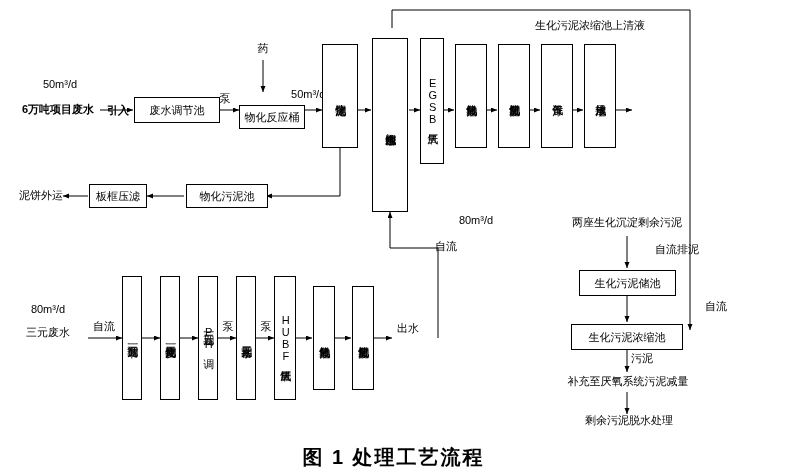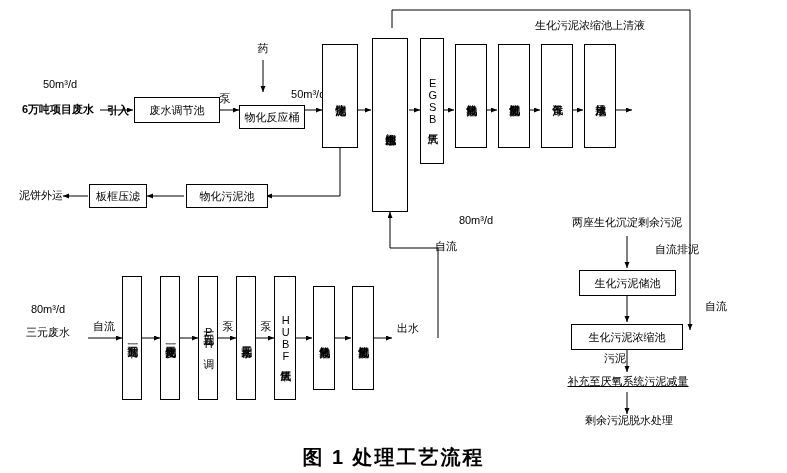--- a/index.html
+++ b/index.html
@@ -143,19 +143,19 @@
   <div class="node vnode" style="left:274px;top:276px;width:22px;height:124px;">HUBF厌氧罐</div>
   <div class="node vnode" style="left:313px;top:286px;width:22px;height:104px;">接触氧化池</div>
   <div class="node vnode" style="left:352px;top:286px;width:22px;height:104px;">接触氧化沉淀</div>
   <div class="lbl" style="left:392px;top:322px;width:32px;text-align:center;">出水</div>
 
   <div class="lbl" style="left:549px;top:216px;width:156px;">两座生化沉淀剩余污泥</div>
   <div class="lbl" style="left:631px;top:243px;width:62px;text-align:left;margin-left:24px;">自流排泥</div>
   <div class="node" style="left:579px;top:270px;width:97px;height:26px;">生化污泥储池</div>
   <div class="lbl" style="left:700px;top:300px;width:32px;">自流</div>
   <div class="node" style="left:571px;top:324px;width:112px;height:26px;">生化污泥浓缩池</div>
-  <div class="lbl" style="left:604px;top:352px;width:40px;text-align:left;">污泥</div>
-  <div class="lbl" style="left:542px;top:375px;width:172px;text-decoration:underline;">补充至厌氧系统污泥减量</div>
+  <div class="lbl" style="left:631px;top:352px;width:40px;text-align:left;">污泥</div>
+  <div class="lbl" style="left:542px;top:375px;width:172px;">补充至厌氧系统污泥减量</div>
   <div class="lbl" style="left:559px;top:414px;width:140px;">剩余污泥脱水处理</div>
 
   <div class="caption" style="top:444px;">图 1  处理工艺流程</div>
 
 </div>
 
 </body></html>

